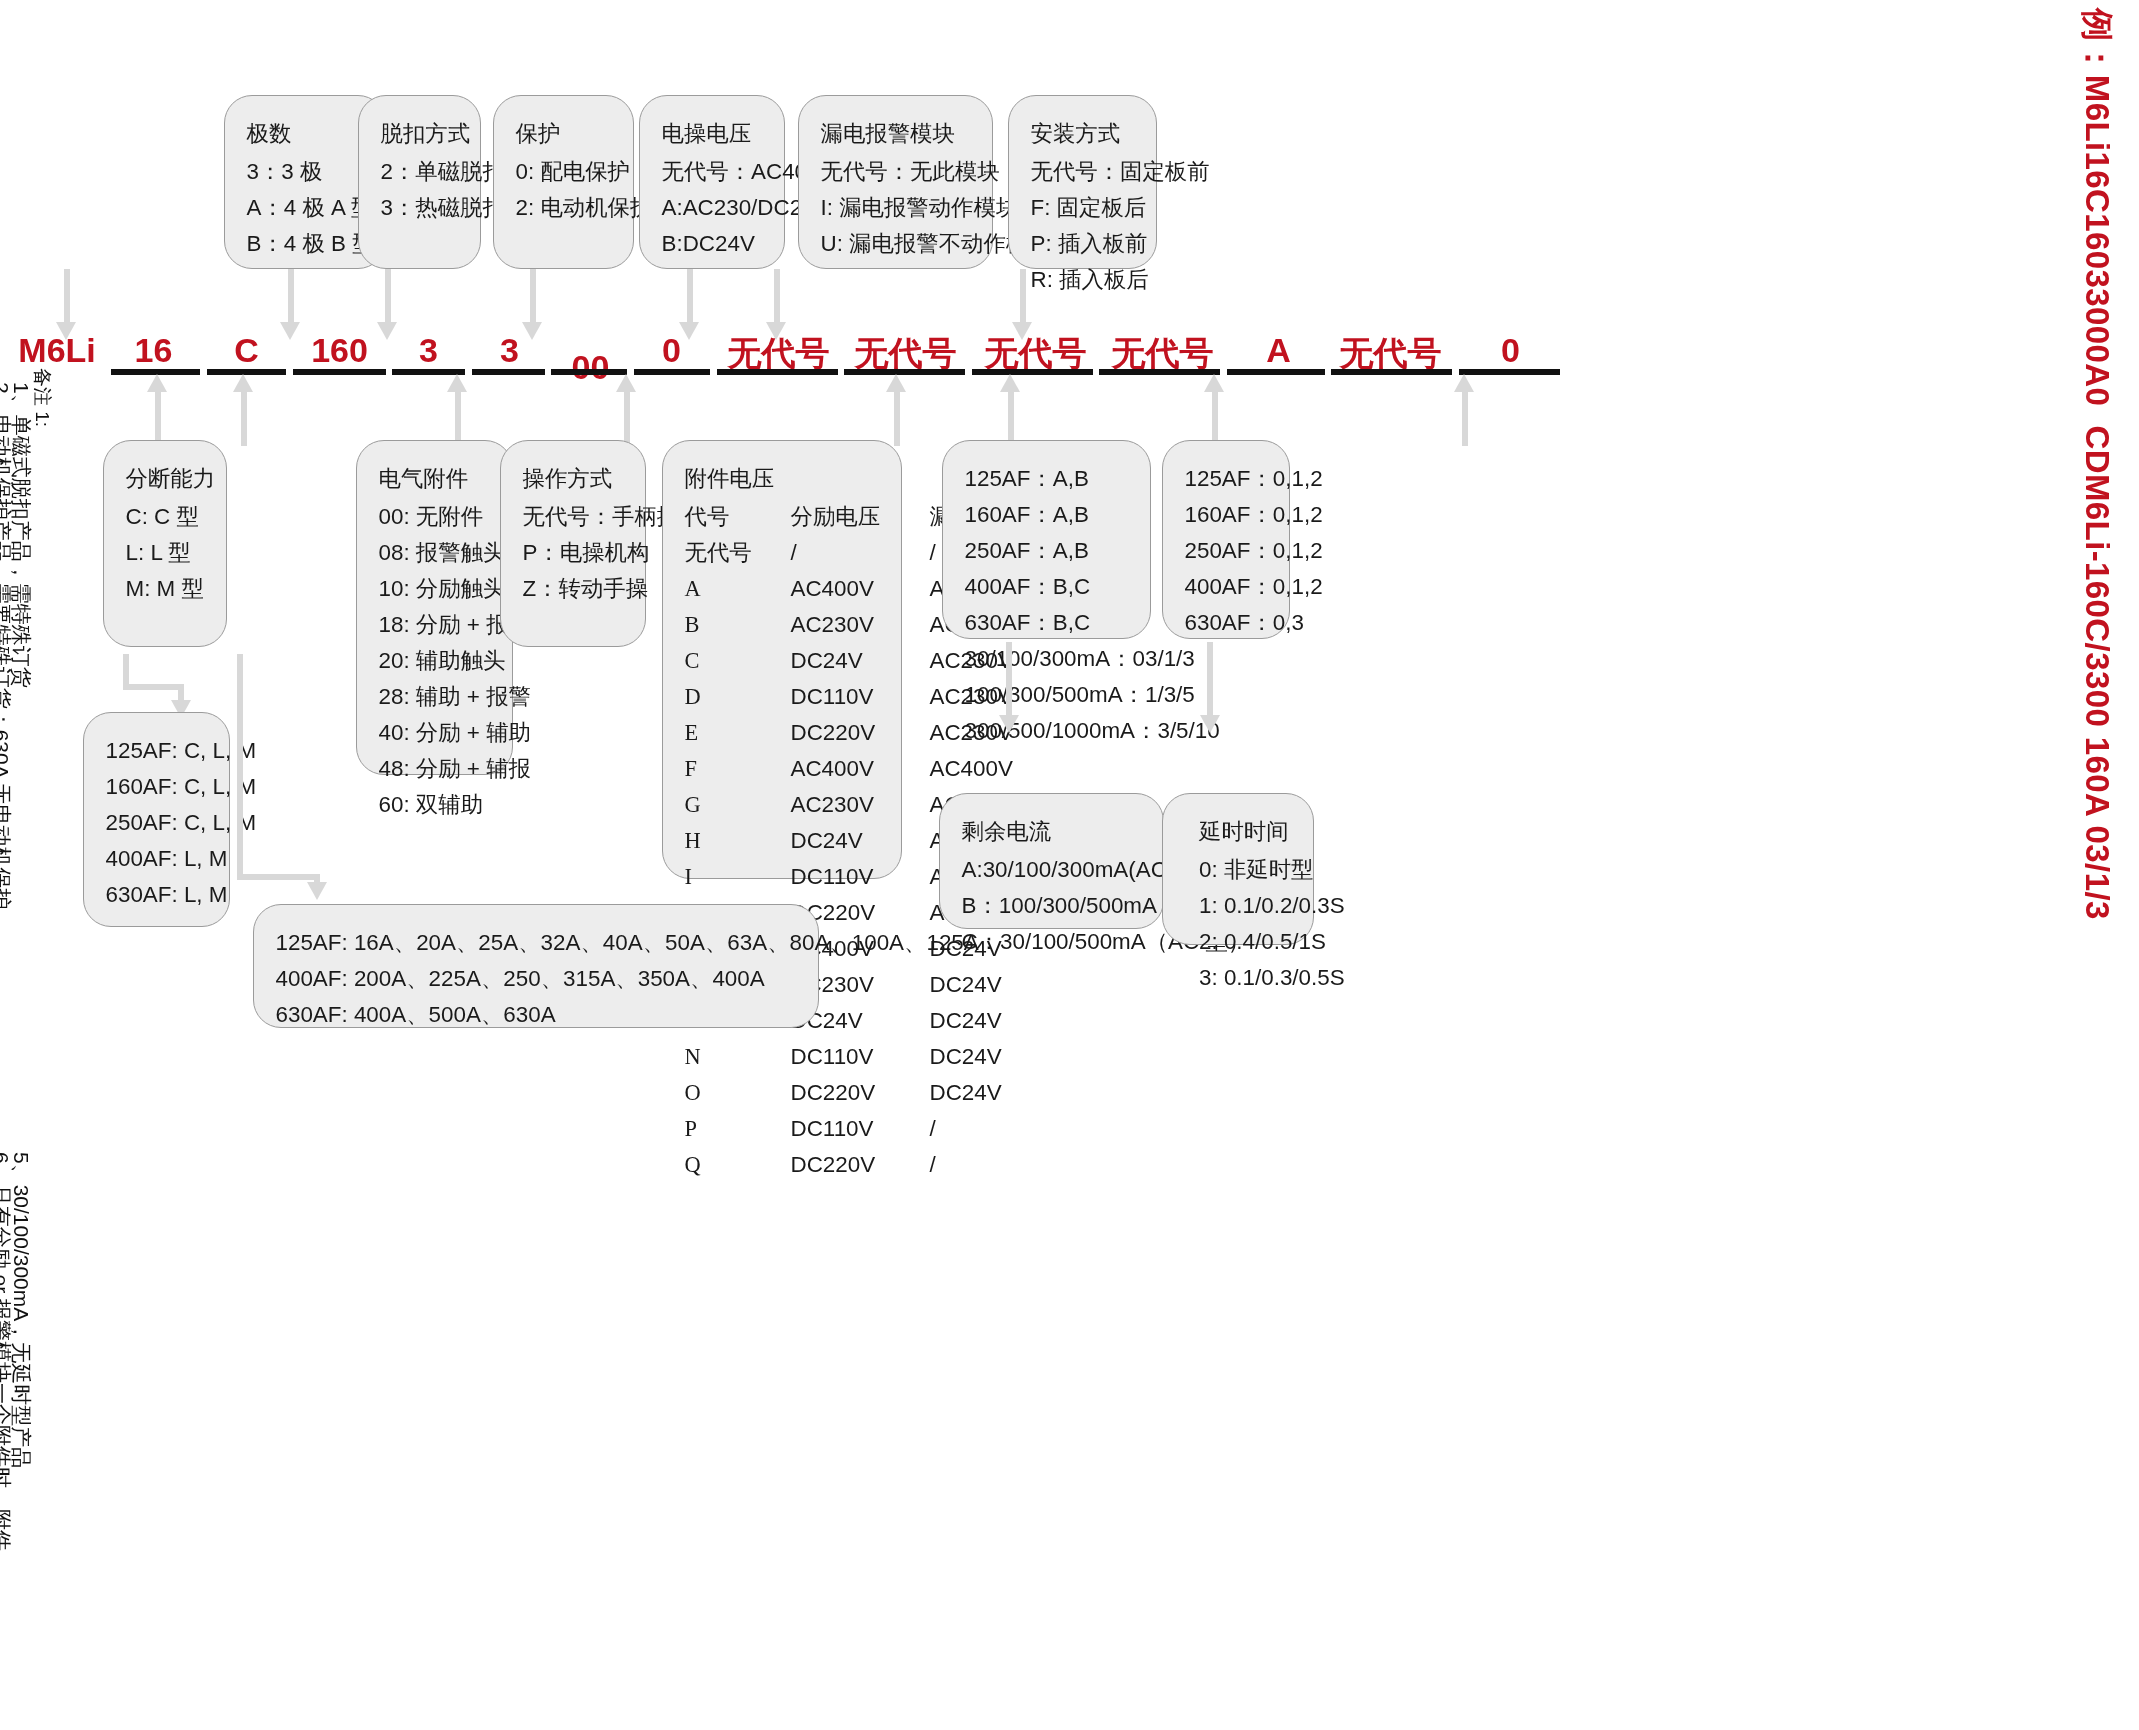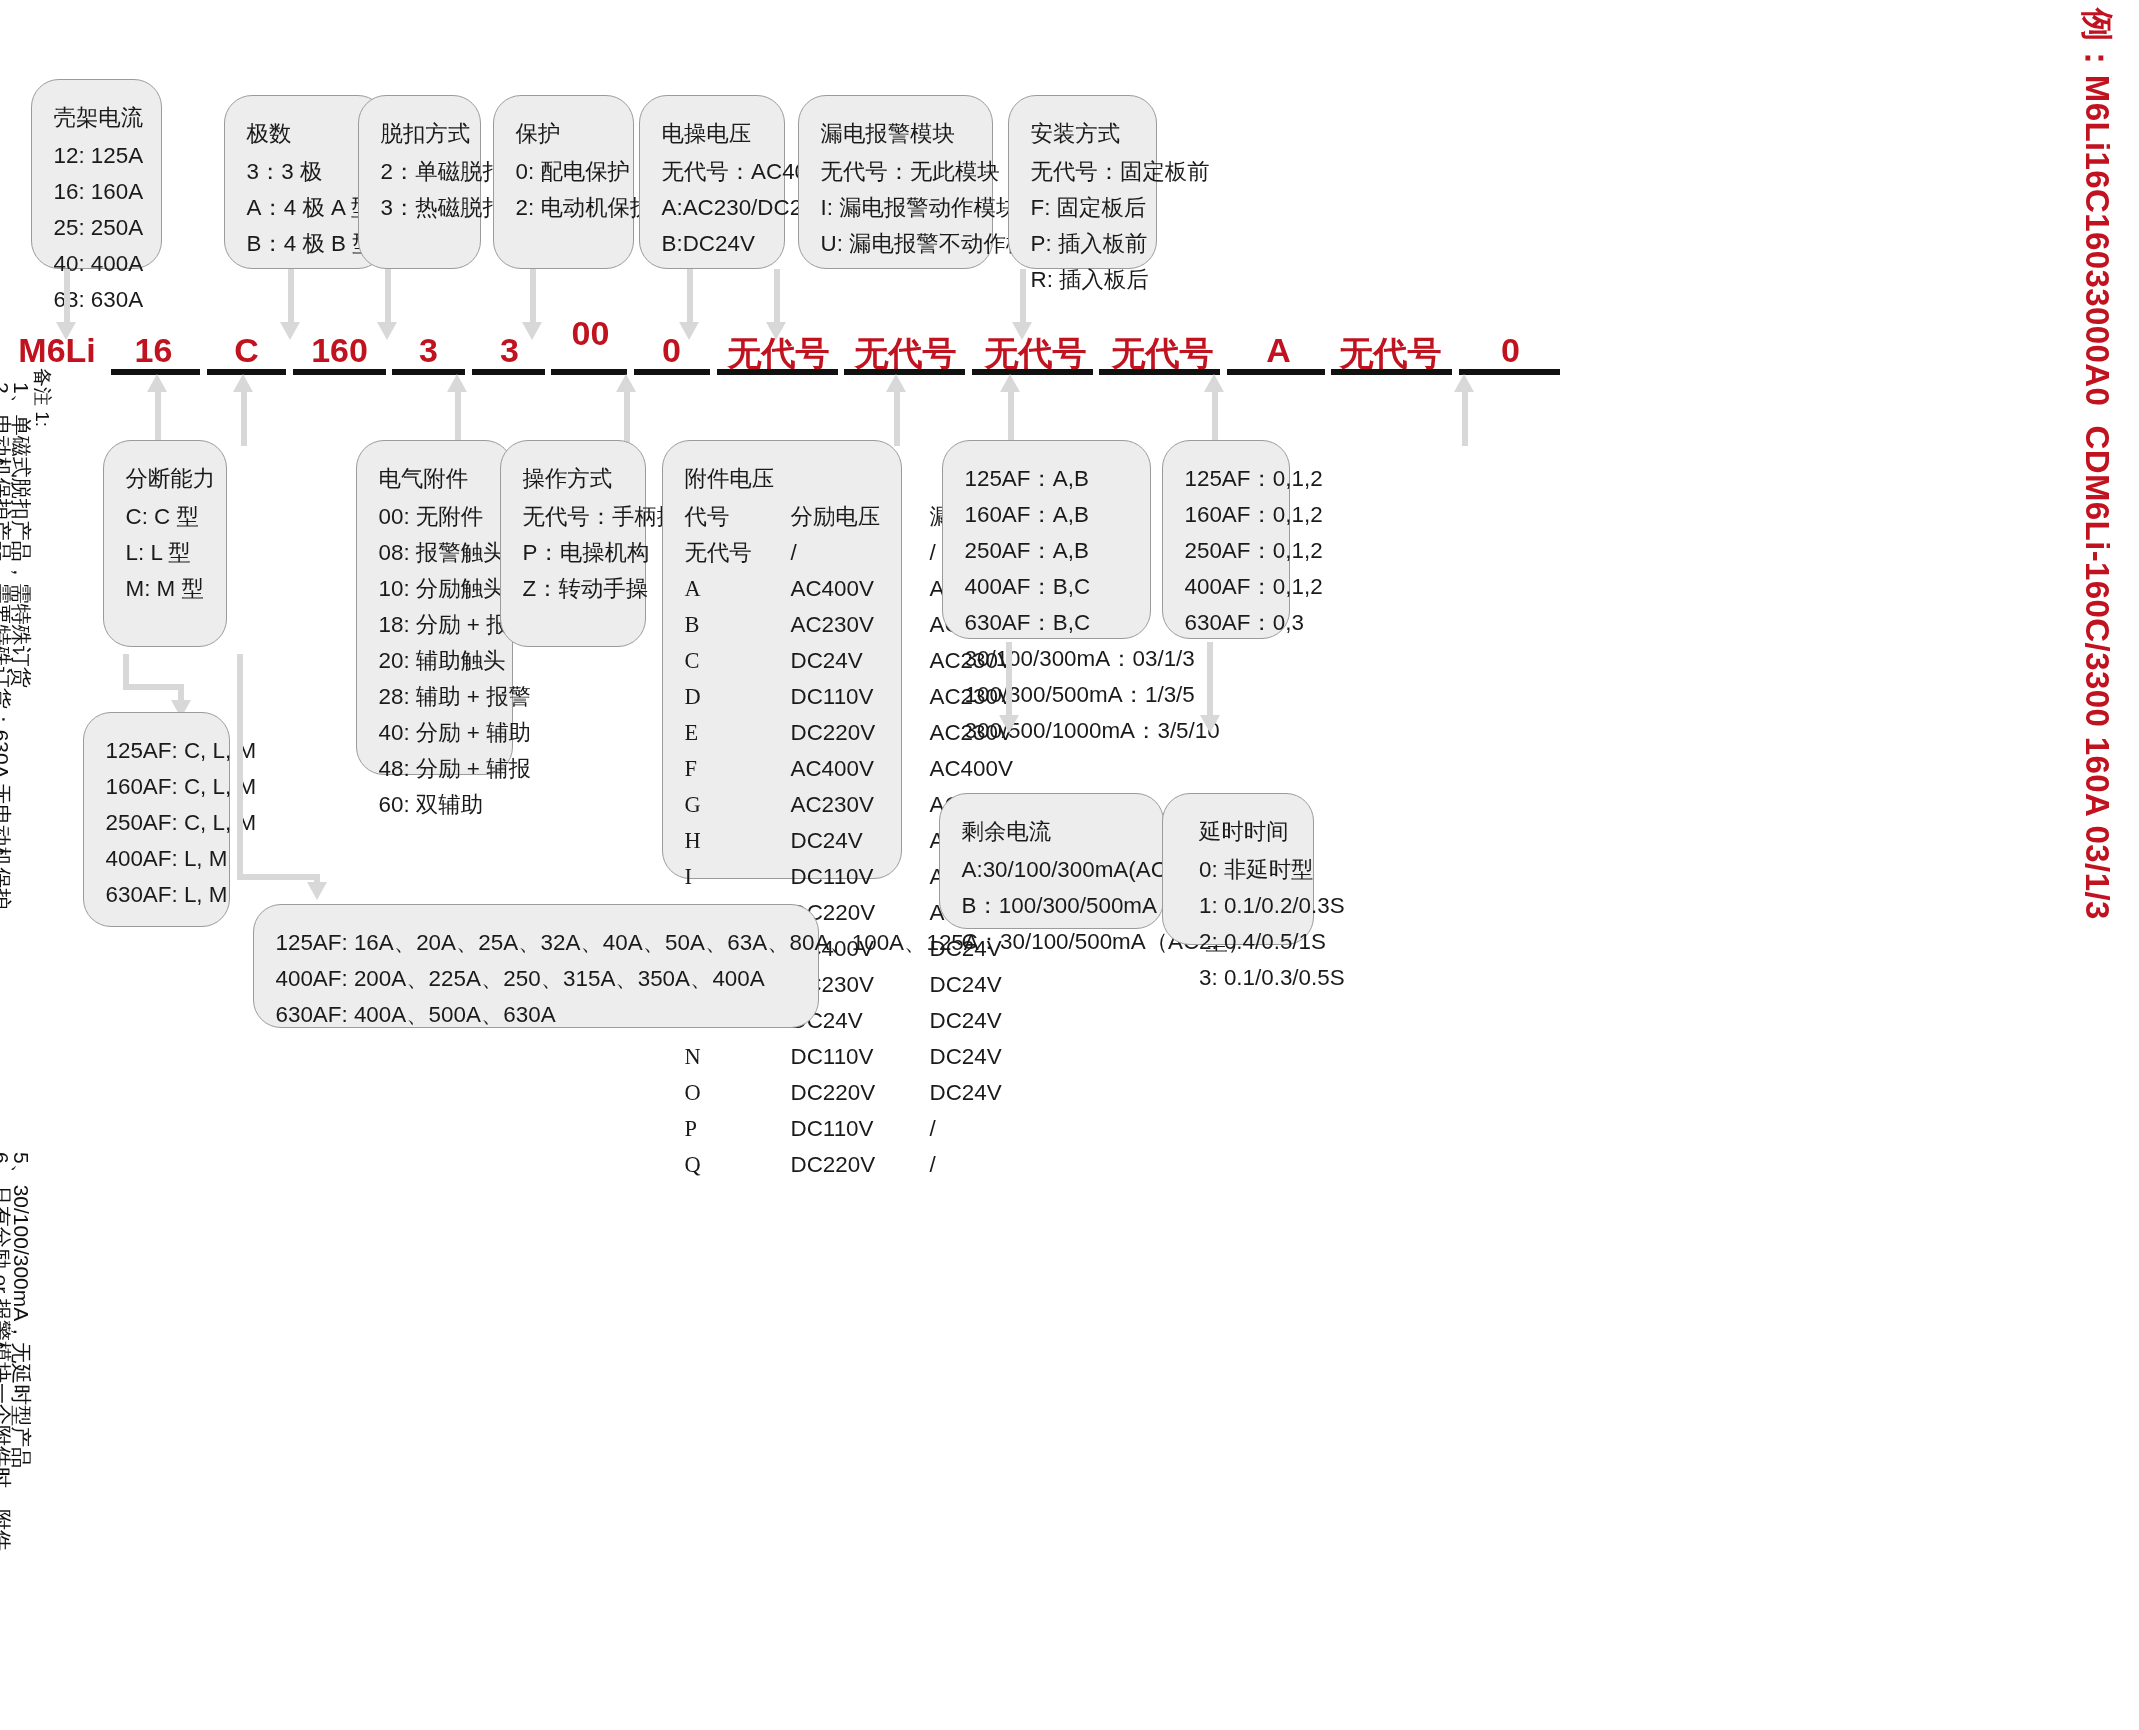--- a/index.html
+++ b/index.html
@@ -115,28 +115,20 @@
 </style>
 </head>
 <body>
 
 <div id="page">
 
   <div class="vtitle" style="left:2119px; top:8.3px;">
     <span>例：</span><span>M6Li16C16033000A0</span>&nbsp;&nbsp;<span>CDM6Li-160C/3300 160A 03/1/3</span>
   </div>
 
-  <div class="card" style="left:31px; top:79px; width:131px; height:190px;">
-    <div class="title">壳架电流</div>
-    <div class="line">12: 125A</div>
-    <div class="line">16: 160A</div>
-    <div class="line">25: 250A</div>
-    <div class="line">40: 400A</div>
-    <div class="line">63: 630A</div>
-  </div>
 
   <div class="card" style="left:224px; top:95px; width:162px; height:174px;">
     <div class="title">极数</div>
     <div class="line">3：3 极</div>
     <div class="line">A：4 极 A 型</div>
     <div class="line">B：4 极 B 型</div>
   </div>
 
   <div class="card" style="left:358px; top:95px; width:123px; height:174px;">
     <div class="title">脱扣方式</div>
@@ -200,21 +192,21 @@
     <div class="stem" style="top:0;height:53px;"></div>
       <div class="head" style="top:53px;"></div>
   </div>
 
   <div class="codecell" style="left:11.6px; top:331px; width:91px;">M6Li</div>
   <div class="codecell" style="left:108px;top:331px; width:91px;">16</div>
   <div class="codecell" style="left:205px;top:331px; width:83px;">C</div>
   <div class="codecell" style="left:290px;top:331px; width:99px;">160</div>
   <div class="codecell" style="left:389px;top:331px; width:79px;">3</div>
   <div class="codecell" style="left:470px;top:331px; width:79px;">3</div>
-  <div class="codecell" style="left:551px;top:314px; width:79px;text-align:center;">00</div>
+  <div class="codecell" style="left:551px;top:348px; width:79px;text-align:center;">00</div>
   <div class="codecell" style="left:632px;top:331px; width:79px;">0</div>
   <div class="codecell" style="left:717px;top:331px; width:123px;">无代号</div>
   <div class="codecell" style="left:844px;top:331px;width:123px;">无代号</div>
   <div class="codecell" style="left:974px;top:331px;width:123px;">无代号</div>
   <div class="codecell" style="left:1101px;top:331px;width:123px;">无代号</div>
   <div class="codecell" style="left:1233px;top:331px;width:91px;">A</div>
   <div class="codecell" style="left:1329px;top:331px;width:123px;">无代号</div>
   <div class="codecell" style="left:1465px;top:331px;width:91px;">0</div>
 
   <div class="codebar" style="left:111px;  top:369px; width:89px;"></div>

